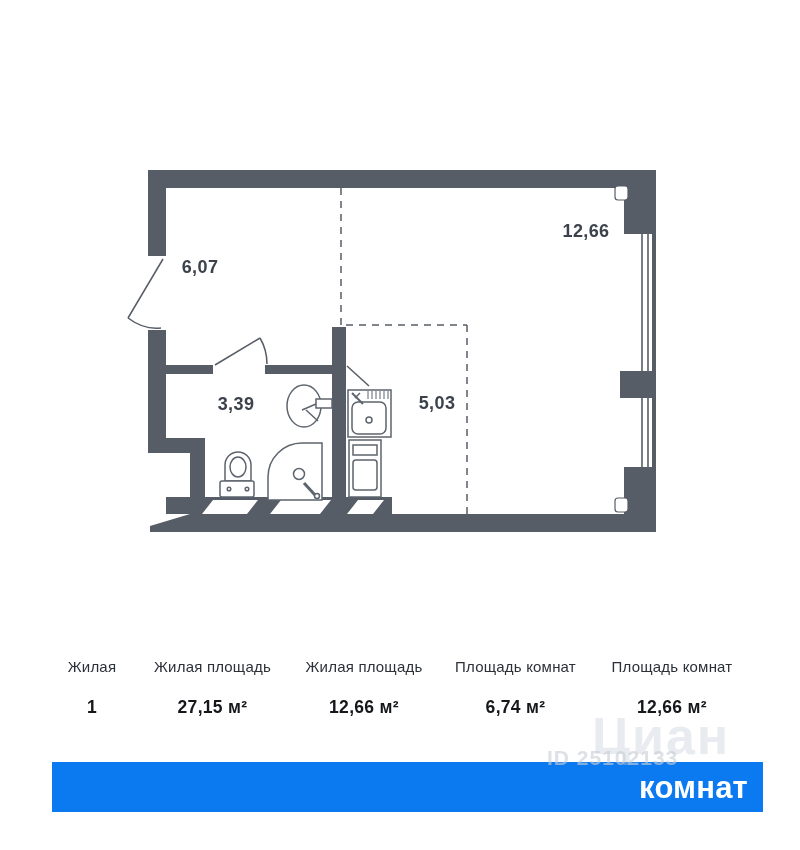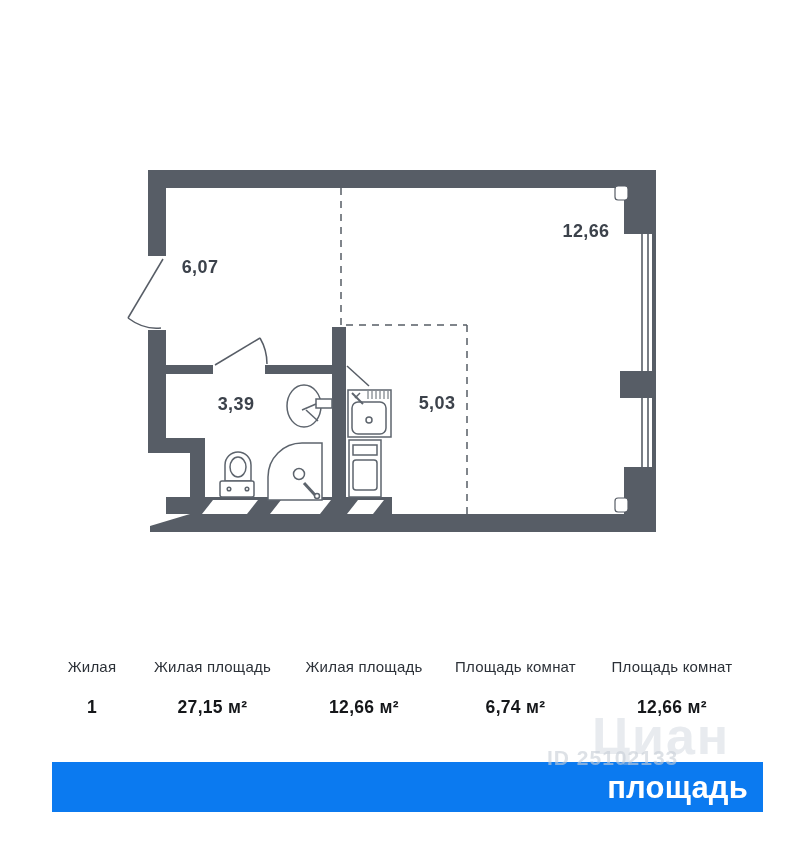--- a/index.html
+++ b/index.html
@@ -196,16 +196,16 @@
     <div class="col">
       <div class="hdr">Площадь комнат</div>
       <div class="val">12,66 м²</div>
     </div>
   </div>
 
   <div class="wm-site">Циан</div>
   <div class="wm-id">ID 25102133</div>
 
   <div class="brand-bar">
-    <span class="brand-logo">площадь</span>
+    <span class="brand-logo">комнат</span>
   </div>
 
 </div>
 
 </body></html>

